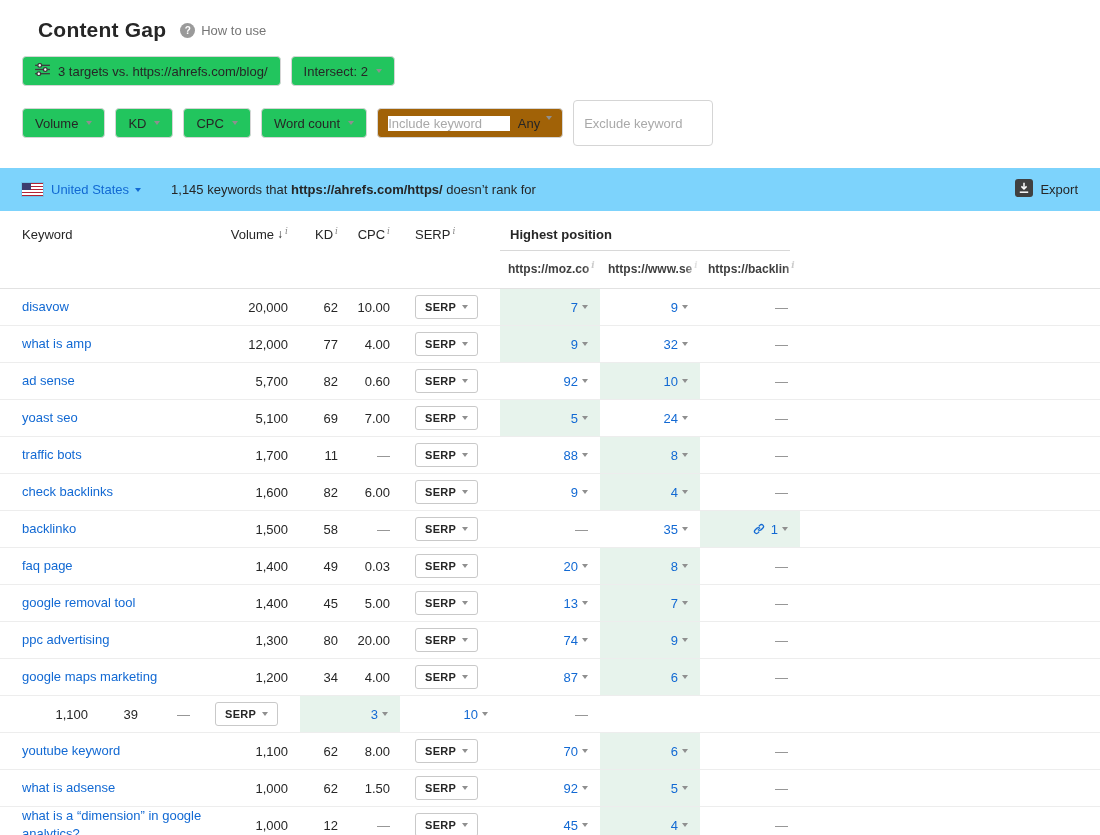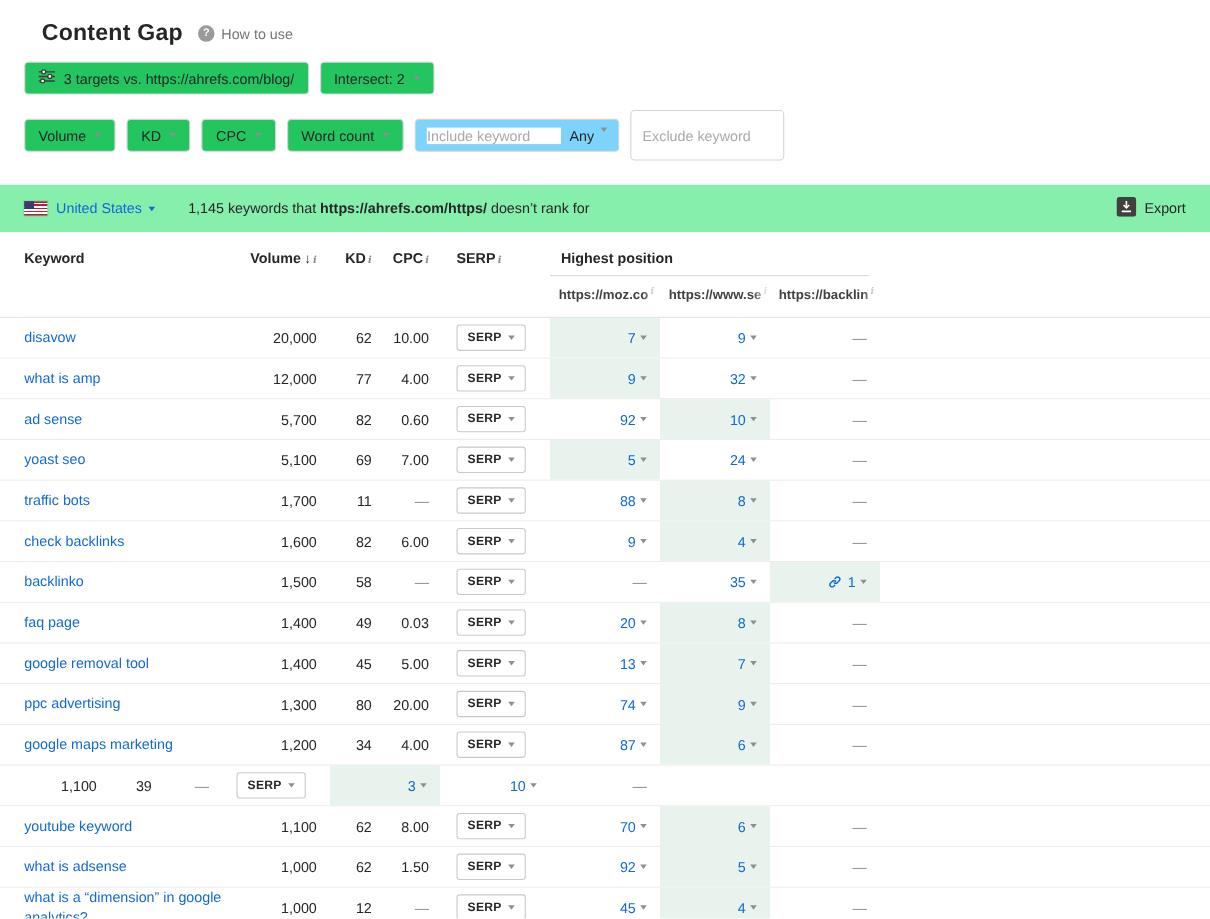--- a/index.html
+++ b/index.html
@@ -17,49 +17,49 @@
   .controls-row { display:flex; align-items:center; gap:10px; margin-top:14px; }
   .btn { display:inline-flex; align-items:center; gap:8px; height:30px; padding:0 12px;
     background:#22c55e; border:1px solid #d5d5d5; border-radius:4px; font-size:13px; color:#262626;
     font-family:inherit; cursor:pointer; white-space:nowrap; }
   .caret { display:inline-block; width:0; height:0; border-left:3.5px solid transparent;
     border-right:3.5px solid transparent; border-top:4.5px solid #8f8f8f; }
   .caret.sm { border-left-width:3px; border-right-width:3px; border-top-width:4px; }
   .caret.blue { border-top-color:#1269d3; }
 
   .input-combo { display:flex; align-items:center; width:186px; height:30px; border:1px solid #d5d5d5;
-    border-radius:4px; background:#7dd3fc; padding:0 10px; }
+    border-radius:4px; background:#a16207; padding:0 10px; }
   .input-combo input { border:none; outline:none; flex:1; min-width:0; font-size:13px; font-family:inherit; color:#262626; }
   .input-combo input::placeholder, .text-input::placeholder { color:#a9a9a9; }
   .any-dd { display:inline-flex; align-items:flex-start; gap:6px; font-size:13px; color:#262626; cursor:pointer; padding-left:8px; }
   .text-input { width:140px; height:46px; border:1px solid #d5d5d5; border-radius:4px; padding:0 10px;
     font-size:13px; font-family:inherit; outline:none; color:#262626; }
 
   
-  .result-bar { margin-top:22px; height:43px; background:#86efac; display:flex; align-items:center; padding:0 22px; }
+  .result-bar { margin-top:22px; height:43px; background:#7dd3fc; display:flex; align-items:center; padding:0 22px; }
   .flag { position:relative; width:21px; height:13px; flex:none;
     background:repeating-linear-gradient(180deg,#b22234 0 1.45px,#fff 1.45px 2.9px);
     box-shadow:0 0 0 1px rgba(0,0,0,.08); }
   .flag::after { content:""; position:absolute; left:0; top:0; width:9px; height:7px; background:#3c3b6e; }
   .country { display:inline-flex; align-items:center; gap:6px; margin-left:8px; color:#1269d3; font-size:13px; cursor:pointer; }
   .summary { margin-left:30px; font-size:13px; color:#262626; }
   .summary b { font-weight:bold; }
   .spacer { flex:1; }
   .export { display:inline-flex; align-items:center; gap:7px; font-size:13px; color:#262626; cursor:pointer; }
 
   
   .c-kw   { width:200px; padding-right:10px; }
   .c-vol  { width:66px;  justify-content:flex-end; text-align:right; }
   .c-kd   { width:50px;  justify-content:flex-end; text-align:right; }
   .c-cpc  { width:52px;  justify-content:flex-end; text-align:right; }
   .c-serp { width:110px; padding-left:25px; }
   .c-pos  { width:100px; justify-content:flex-end; padding-right:12px; }
 
   .thead { display:flex; align-items:flex-start; padding:16px 0 0 22px; height:78px; border-bottom:1px solid #e2e2e2; }
-  .th { display:flex; align-items:flex-end; font-size:13px; font-weight:bold; color:#262626; cursor:pointer; }
+  .th { display:flex; align-items:flex-start; font-size:13px; font-weight:normal; color:#262626; cursor:pointer; }
   .sort-arrow { font-size:12px; margin-left:3px; }
   sup.info { font-size:9px; color:#8c8c8c; margin-left:2px; font-family:"DejaVu Serif",serif; font-style:italic; line-height:1; }
   .th-group { width:300px; }
   .group-label { width:290px; font-size:13px; font-weight:bold; padding:0 0 8px 10px; border-bottom:1px solid #d8d8d8; }
   .url-row { display:flex; margin-top:10px; }
   .th-url { position:relative; width:100px; padding-left:8px; font-size:12px; font-weight:bold; color:#404040;
     white-space:nowrap; overflow:hidden; cursor:pointer; }
   .th-url::after { content:""; position:absolute; right:0; top:0; bottom:0; width:16px;
     background:linear-gradient(90deg,rgba(255,255,255,0),#fff); }
 

